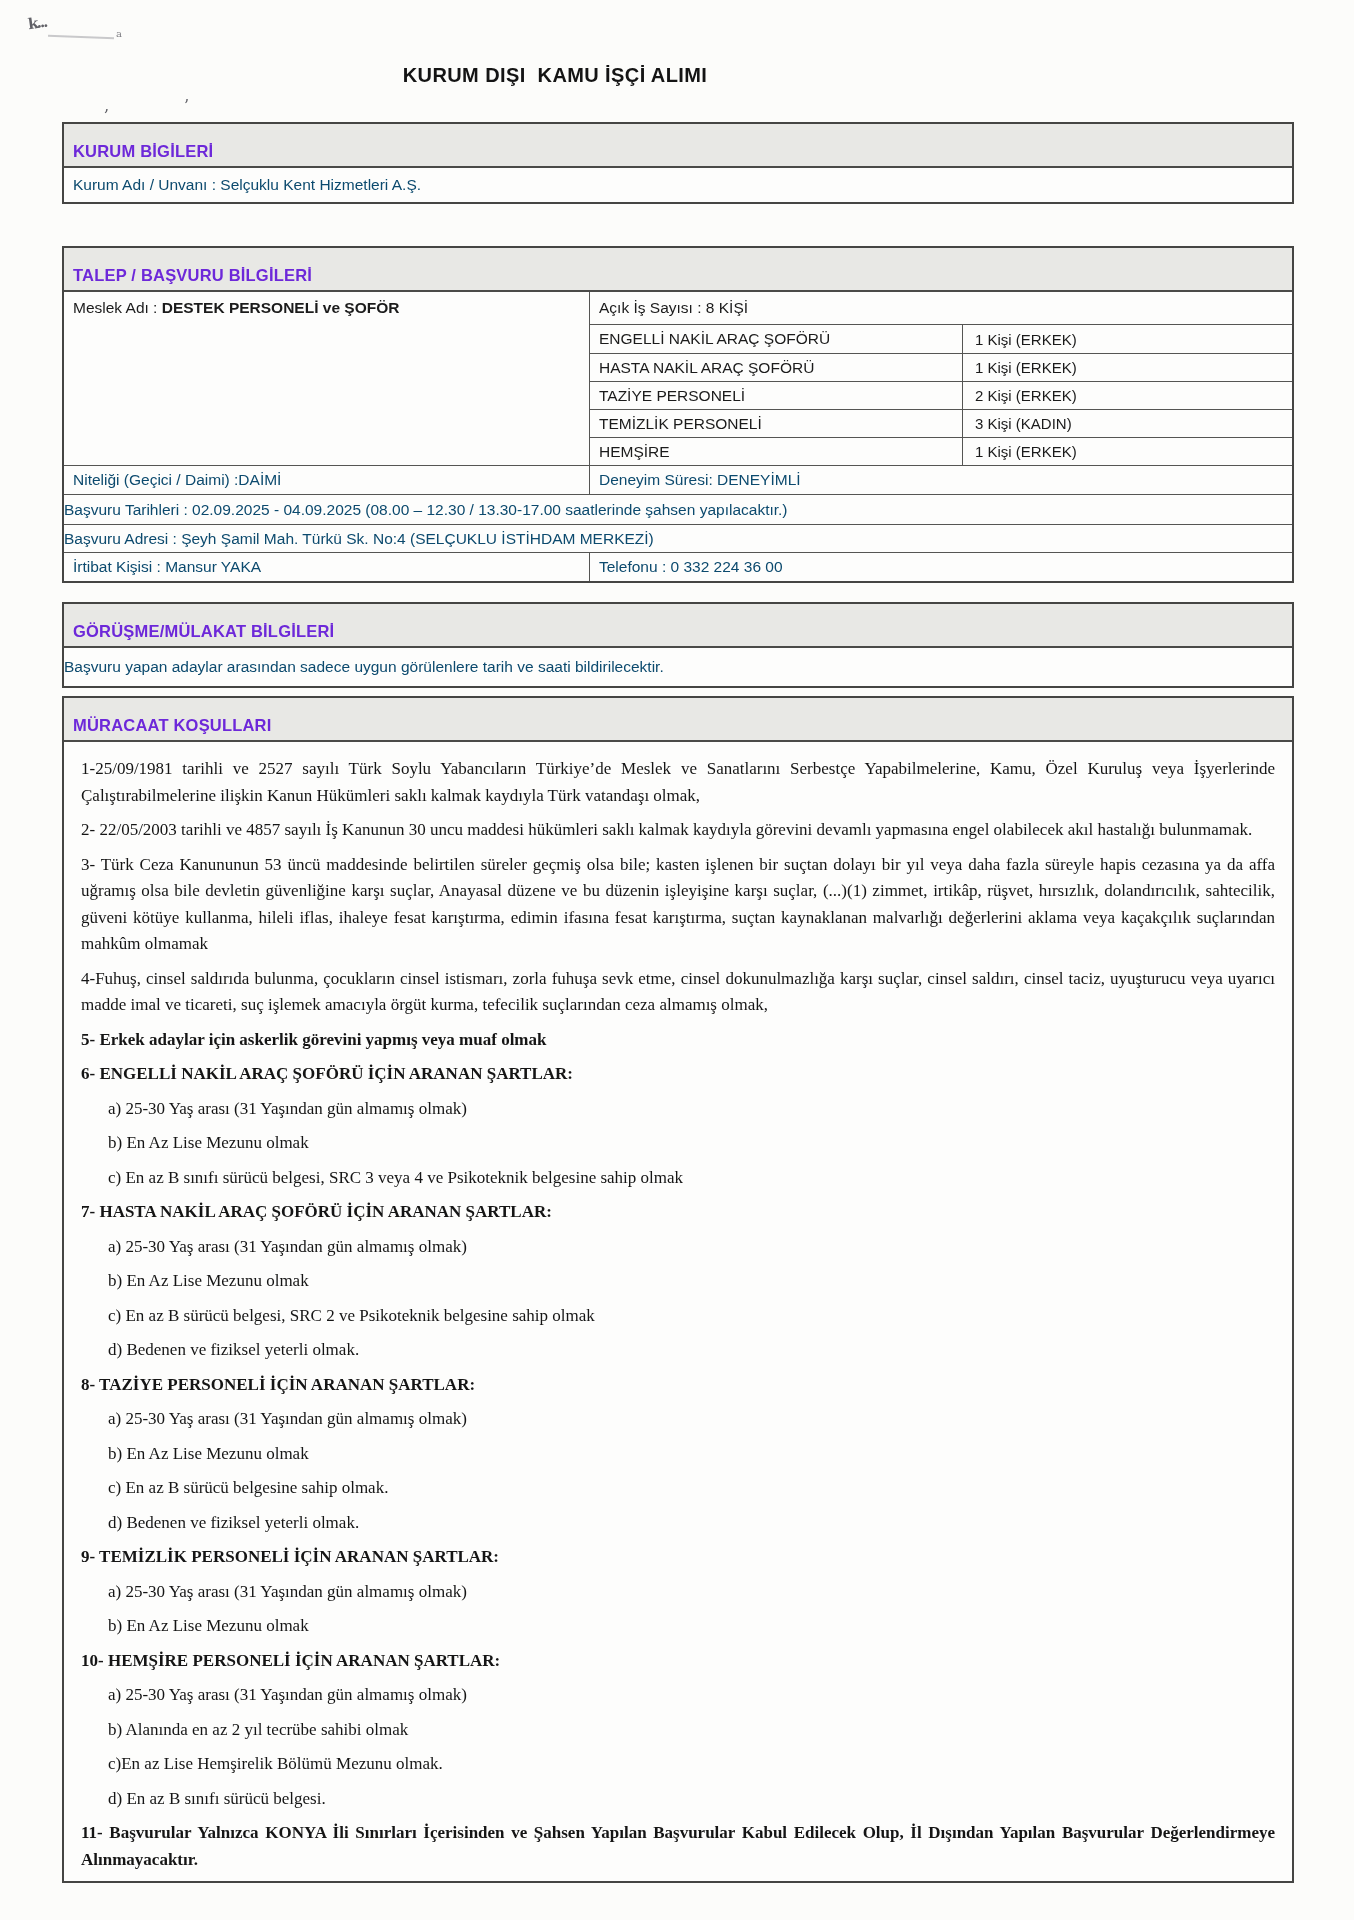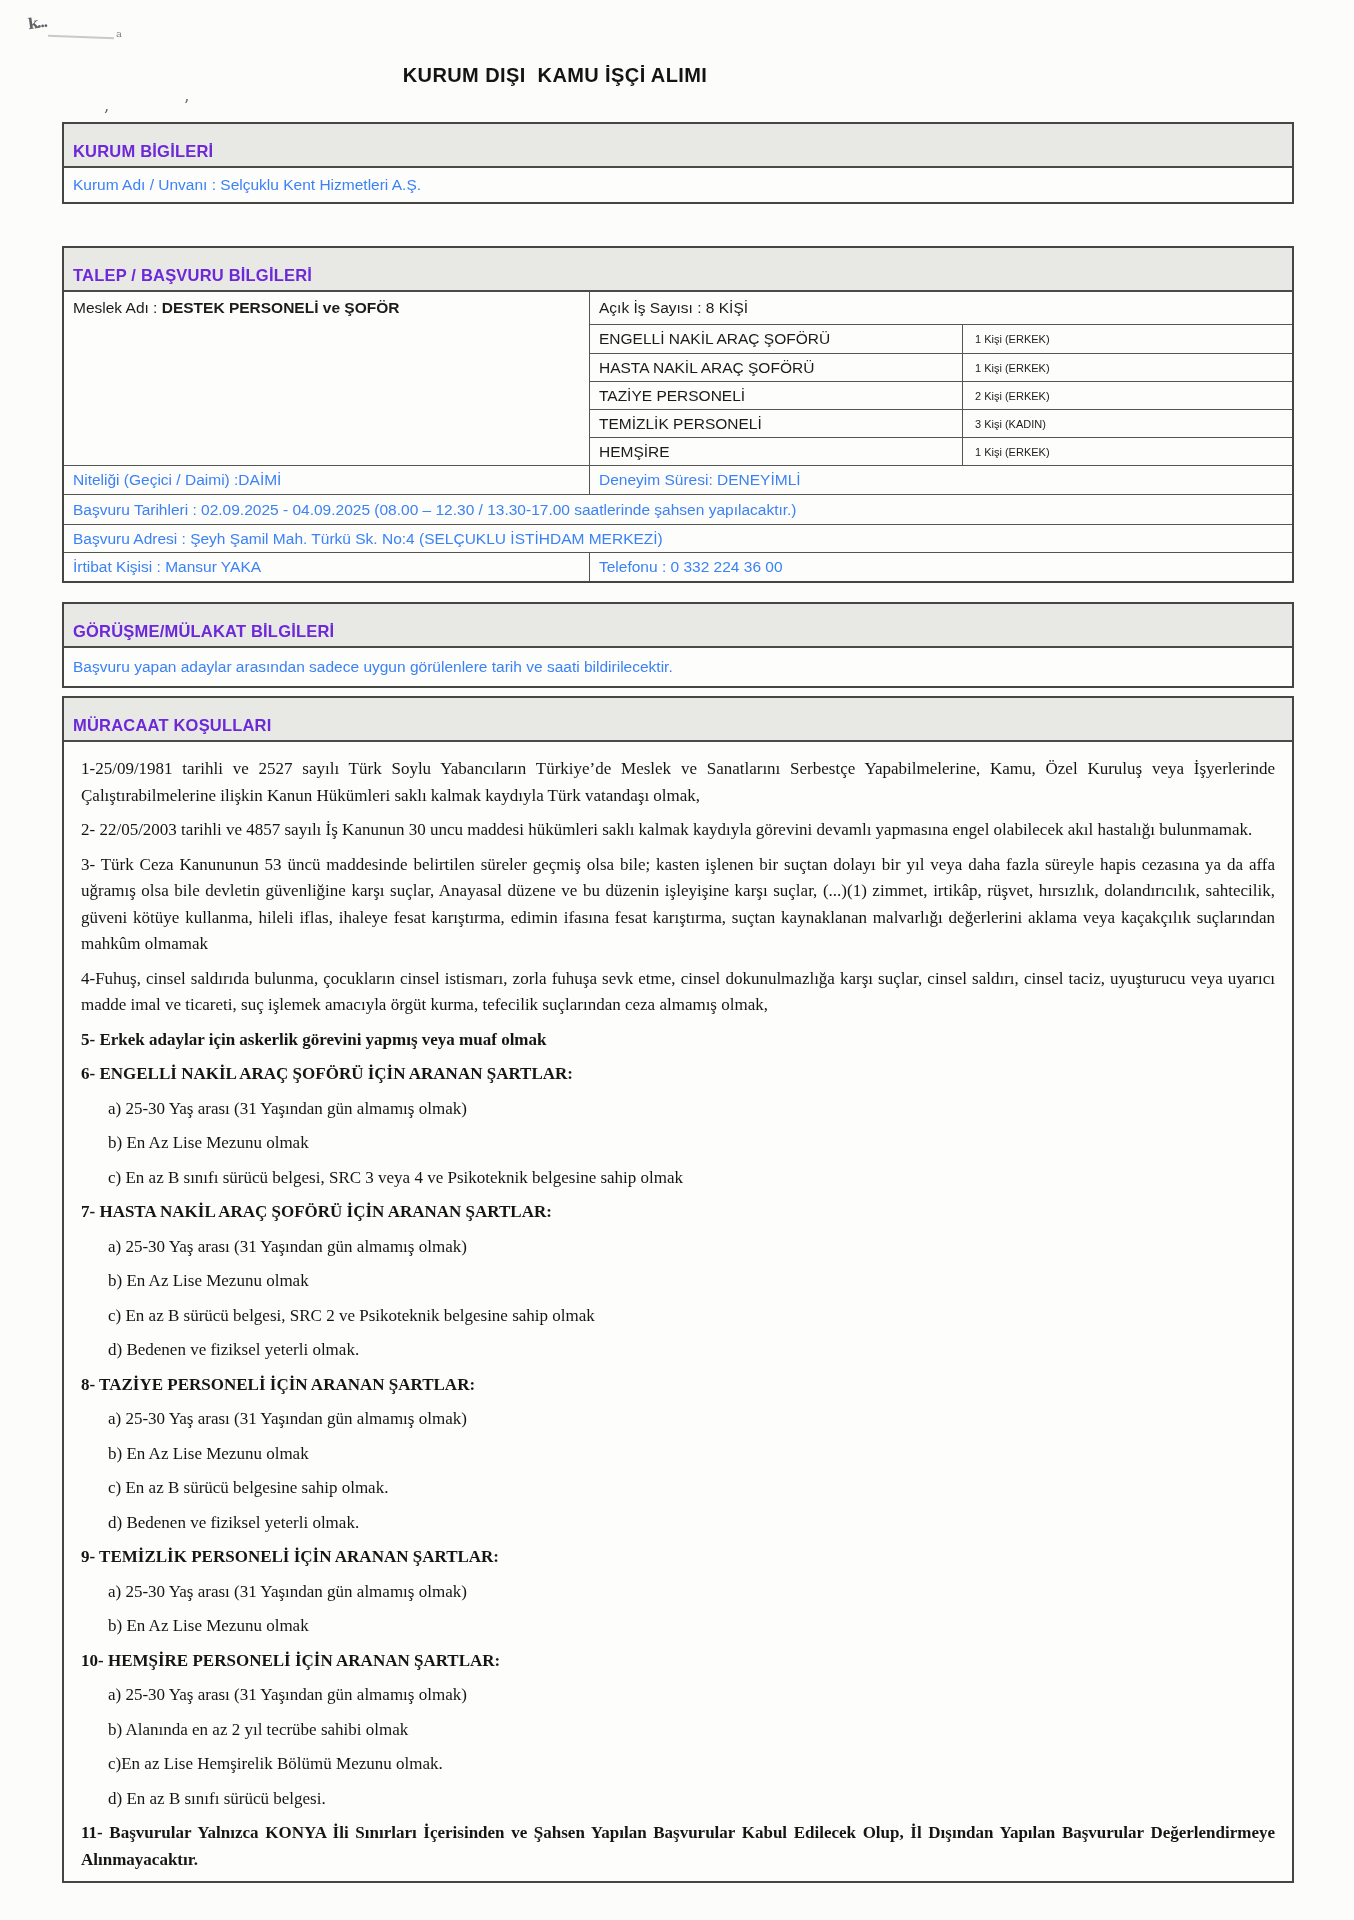--- a/index.html
+++ b/index.html
@@ -40,44 +40,44 @@
   .box4{top:696px;}
   .bar{
     height:44px;background:#e8e8e5;
     border-bottom:2px solid #4a4a48;
     display:flex;align-items:flex-end;
     padding:0 0 5px 9px;box-sizing:border-box;
     font-size:16.5px;font-weight:bold;color:#6d28d9;letter-spacing:.2px;
   }
   .cellpad{padding:5px 9px;box-sizing:border-box;}
   .row{
-    font-size:15.5px;color:#3b82f6;
+    font-size:15.5px;color:#0c4a6e;
     display:flex;align-items:center;box-sizing:border-box;
   }
   .rb{border-bottom:1.5px solid #555553;}
   .simple-row{height:34px;}
   
   .compound{display:flex;align-items:stretch;border-bottom:1.5px solid #555553;}
   .left-cell{
     width:526px;box-sizing:border-box;border-right:1.5px solid #555553;
     padding:7px 9px;font-size:15.5px;
   }
   .left-cell b{font-weight:bold;}
   .right-area{flex:1;display:flex;flex-direction:column;}
   .acik-row{height:33px;border-bottom:1.5px solid #555553;display:flex;align-items:center;padding-left:9px;font-size:15.5px;box-sizing:border-box;}
   .pos-list{display:flex;flex-direction:column;}
   .pos-row{display:flex;align-items:stretch;height:28px;box-sizing:border-box;}
   .pos-row + .pos-row{border-top:1.5px solid #555553;}
   .pos-name{width:373px;box-sizing:border-box;border-right:1.5px solid #555553;display:flex;align-items:center;padding-left:9px;font-weight:normal;font-size:15.5px;}
-  .pos-count{flex:1;display:flex;align-items:center;padding-left:12px;font-size:11px;}
+  .pos-count{flex:1;display:flex;align-items:center;padding-left:12px;font-size:15px;}
   .split-row{display:flex;align-items:stretch;}
   .split-left{width:526px;box-sizing:border-box;border-right:1.5px solid #555553;display:flex;align-items:center;padding-left:9px;}
   .split-right{flex:1;display:flex;align-items:center;padding-left:9px;}
   .h29{height:29px;}.h30{height:30px;}.h28{height:28px;}.h38{height:38px;}
-  .full-row{display:flex;align-items:center;padding-left:9px;box-sizing:border-box;}
+  .full-row{display:flex;align-items:center;box-sizing:border-box;}
   
   .mk-body{
     min-height:1086px;
     padding:6px 9px 0 9px;box-sizing:border-box;
     font-family:"Liberation Serif", serif;
     font-size:17px;line-height:26.5px;color:#151515;
   }
   .mk-item{margin:8px;}
   .normal{text-align:justify;}
   .bold{font-weight:bold;}

